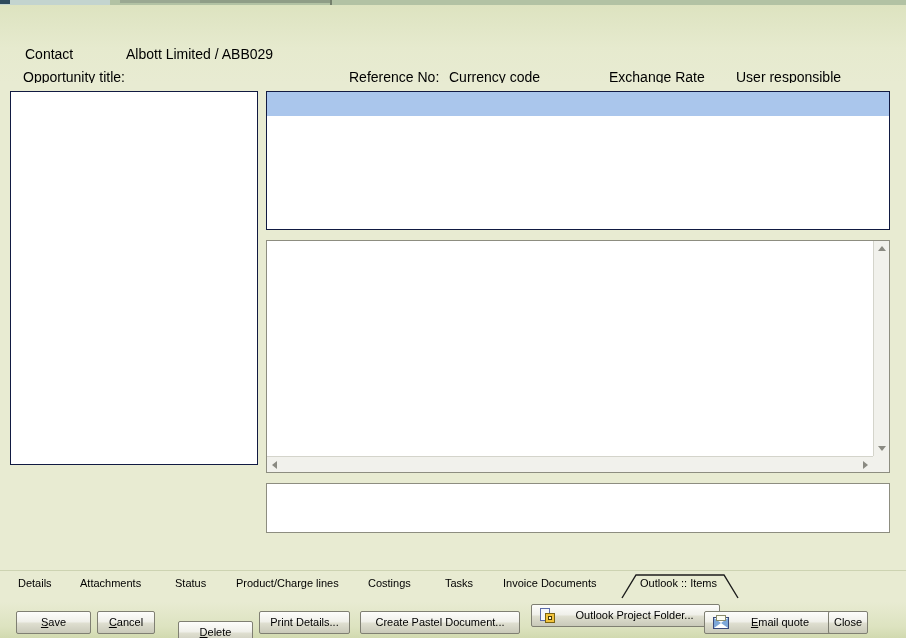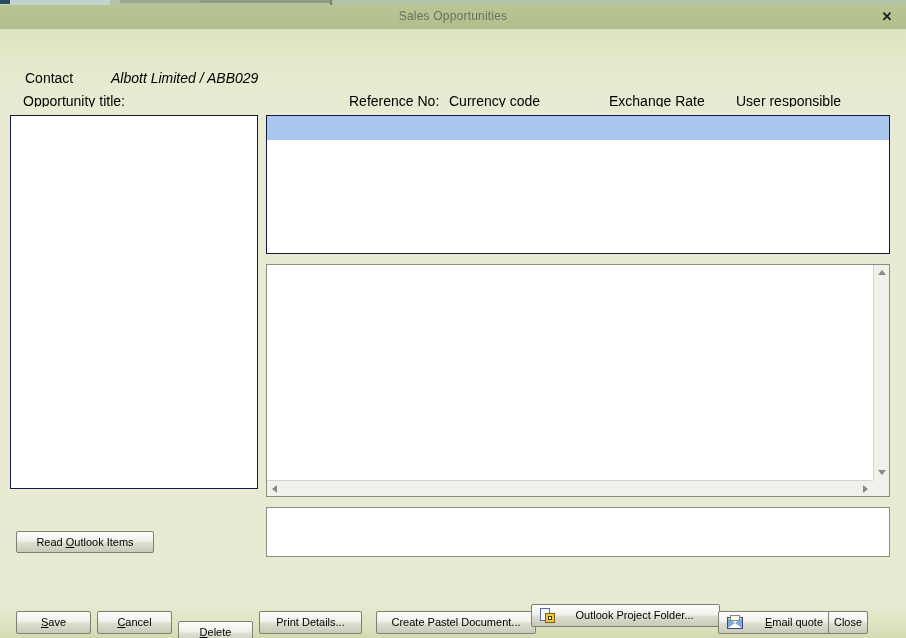--- a/index.html
+++ b/index.html
@@ -363,29 +363,25 @@
 <div id="desktop-strip">
   <div class="bg-seg-a"></div>
   <div class="bg-seg-b"></div>
   <div class="bg-seg-c"></div>
   <div class="bg-seg-d"></div>
   <div class="bg-seg-e"></div>
 </div>
 
 <div id="dialog">
 
-  <div id="titlebar">
-    <div class="title-text">Sales Opportunities</div>
-    <div id="close-button">✕</div>
-  </div>
 
   <div id="header-area">
 
     <div class="lbl" style="left:25px; top:41px;">Contact</div>
-    <div class="lbl" style="left:111px; top:41px;font-style:italic;">Albott Limited / ABB029</div>
+    <div class="lbl" style="left:126px; top:41px;">Albott Limited / ABB029</div>
 
     <div class="lbl" style="left:23px; top:64px;">Opportunity title:</div>
     <div class="txtbox" style="left:23px; top:79px; width:272px;">Accounting Software request</div>
 
     <div class="lbl" style="left:305px; top:64px;padding-left:44px;">Reference No:</div>
     <div class="txtbox" style="left:305px; top:79px; width:118px;">00000001</div>
     <div id="ref-icon">
       <div class="ri-l1"></div>
       <div class="ri-l2"></div>
       <div class="ri-l3"></div>
@@ -410,73 +406,86 @@
       <div class="combo-btn">
         <div class="combo-arrow"></div>
       </div>
     </div>
   </div>
 
   <div id="body-area">
 
     <div class="listpanel" style="left:10px; top:8px; width:248px; height:374px;"></div>
 
-    <div class="btn" style="left:16px; top:424px; width:138px; height:22px;">
-      <span>Read <span class="acc">O</span>utlook Items</span>
-    </div>
 
     <div class="listpanel" style="left:266px; top:8px; width:624px; height:139px;">
       <div class="sel-row"></div>
     </div>
 
     <div class="scrollpanel" style="left:266px; top:157px; width:624px; height:233px;">
       <div class="vscroll">
         <div class="arrow-up"></div>
         <div class="arrow-down"></div>
       </div>
       <div class="hscroll">
         <div class="arrow-left"></div>
         <div class="arrow-right"></div>
       </div>
       <div class="sb-corner"></div>
     </div>
 
     <div class="plainpanel" style="left:266px; top:400px; width:624px; height:50px;"></div>
   </div>
 
+  <div id="tabstrip">
+    <div class="sep-line"></div>
+
+    <div class="tab" style="left:18px;">Details</div>
+    <div class="tab" style="left:80px;">Attachments</div>
+    <div class="tab" style="left:175px;">Status</div>
+    <div class="tab" style="left:236px;">Product/Charge lines</div>
+    <div class="tab" style="left:368px;">Costings</div>
+    <div class="tab" style="left:445px;">Tasks</div>
+    <div class="tab" style="left:503px;">Invoice Documents</div>
+
+    <svg id="tab-active-shape" style="left:620px; width:120px;" viewBox="0 0 120 26" width="120" height="26">
+      <path d="M 2 25 L 16 2 L 104 2 L 118 25" fill="none" stroke="#1c1c1c" stroke-width="1.4"></path>
+    </svg>
+    <div class="tab active" style="left:628px;">Outlook :: Items</div>
+  </div>
 
   <div id="footer">
 
     <div class="btn" style="left:16px; top:9px; width:75px;">
       <span><span class="acc">S</span>ave</span>
     </div>
 
-    <div class="btn" style="left:97px; top:9px; width:75px;">
+    <div class="btn" style="left:97px; top:9px; width:58px;">
       <span><span class="acc">C</span>ancel</span>
     </div>
 
     <div class="btn" style="left:178px; top:19px; width:75px;">
       <span><span class="acc">D</span>elete</span>
     </div>
 
-    <div class="btn" style="left:259px; top:9px; width:103px;">Print Details...</div>
-
-    <div class="btn" style="left:360px; top:9px; width:160px;margin-left:16px;">Create Pastel Document...</div>
+    <div class="btn" style="left:259px; top:9px; width:91px;">Print Details...</div>
+
+    <div class="btn" style="left:360px; top:9px; width:160px;">Create Pastel Document...</div>
 
     <div class="btn with-icon" style="left:531px; top:2px; width:189px;">
       <span class="btn-ico ico-folder">
         <span class="f-page"></span>
         <span class="f-clock">
           <span class="f-clock-in"></span>
         </span>
       </span>
       <span style="margin-left:18px;">Outlook Project Folder...</span>
     </div>
 
-    <div class="btn with-icon" style="left:704px; top:9px; width:136px;margin-left:14px;">
+    <div class="btn with-icon" style="left:704px; top:9px; width:136px;">
       <span class="btn-ico ico-mail">
         <span class="m-body"></span>
         <span class="m-flapL"></span>
         <span class="m-flapR"></span>
         <span class="m-paper"></span>
       </span>
       <span style="margin-left:16px;"><span class="acc">E</span>mail quote</span>
     </div>
 
     <div class="btn" style="left:828px; top:9px; width:40px;">Close</div>

